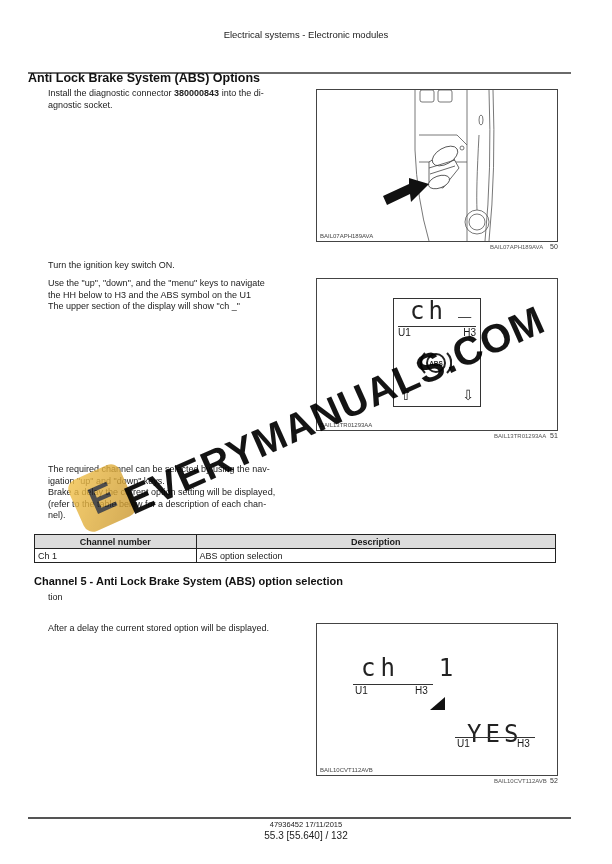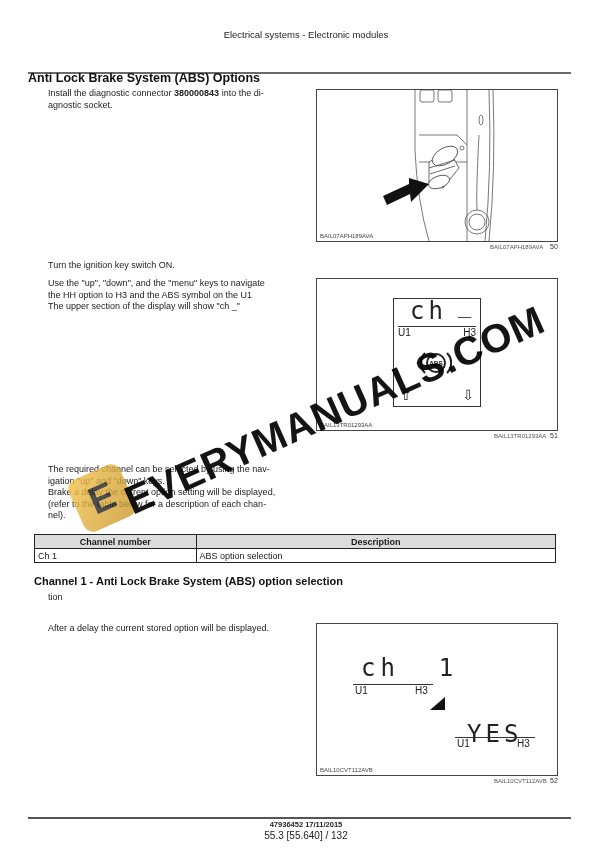--- a/index.html
+++ b/index.html
@@ -15,21 +15,21 @@
   .fig-id { font-size: 6px; color: #444; }
   .fig-caption { font-size: 6px; color: #555; }
   .fig-num { font-size: 7px; color: #333; }
   table.ch { border-collapse: collapse; position: absolute; left: 34px; top: 534px; width: 522px;
              font-size: 9px; }
   table.ch th { background: #dcdcdc; font-weight: bold; border: 1px solid #222; padding: 1px 2px;
                 height: 11px; text-align: center; }
   table.ch td { border: 1px solid #222; padding: 1px 3px; height: 11px; }
   .h2 { left: 34px; top: 575px; font-size: 11px; font-weight: bold; color: #111; }
   .rule-bottom { left: 28px; top: 817px; width: 543px; height: 1.5px; background: #555; }
-  .footer1 { left: 0; width: 612px; top: 820px; text-align: center; font-size: 7.5px; color: #222; font-weight: bold; }
+  .footer1 { left: 0; width: 612px; top: 820px; text-align: center; font-size: 7.5px; color: #222; }
   .footer2 { left: 0; width: 612px; top: 830px; text-align: center; font-size: 10px; color: #222; }
   .watermark { left: 60px; top: 420px; font-size: 40px; font-weight: bold; color: rgba(0,0,0,0.92);
                transform: rotate(-24deg); transform-origin: left top; white-space: nowrap; letter-spacing: 1px; }
   .wm-logo { left: 74px; top: 470px; width: 56px; height: 56px; border-radius: 10px;
              background: linear-gradient(135deg, #f3c24a, #c9962c); opacity: 0.8;
              transform: rotate(-24deg); display:flex; align-items:center; justify-content:center;
              font-weight: bold; font-size: 38px; color: #222; }
   .lcd { font-family: "DejaVu Sans Mono", monospace; color: #222; }
 </style>
 </head>
@@ -73,21 +73,21 @@
   </svg>
   <div class="abs fig-id" style="left:3px; bottom:2px;">BAIL07APH189AVA</div>
 </div>
 <div class="abs fig-caption" style="left:490px; top:244px;">BAIL07APH189AVA</div>
 <div class="abs fig-num" style="left:550px; top:243px;">50</div>
 
 <div class="abs p" style="left:48px; top:260px;">Turn the ignition key switch ON.</div>
 
 <div class="abs p" style="left:48px; top:278px; width:260px;">
   <div>Use the "up", "down", and the "menu" keys to navigate</div>
-  <div>the HH option to H3 and the ABS symbol on the U1</div>
+  <div>the HH below to H3 and the ABS symbol on the U1</div>
   <div>The upper section of the display will show "ch _"</div>
 </div>
 
 <div class="abs figure" style="left:316px; top:278px; width:240px; height:151px;">
   <div class="abs" style="left:76px; top:19px; width:86px; height:107px; border:1.5px solid #333;">
     <div class="abs lcd" style="left:16px; top:-2px; font-size:24px; letter-spacing:4px;">ch</div>
     <div class="abs lcd" style="left:64px; top:-6px; font-size:22px;">_</div>
     <div class="abs" style="left:4px; top:27px; width:78px; height:1.3px; background:#333;"></div>
     <div class="abs" style="left:4px; top:28px; font-size:10px;">U1</div>
     <div class="abs" style="right:4px; top:28px; font-size:10px;">H3</div>
@@ -123,21 +123,21 @@
     </tr>
   </thead>
   <tbody>
     <tr>
       <td>Ch 1</td>
       <td>ABS option selection</td>
     </tr>
   </tbody>
 </table>
 
-<div class="abs h2">Channel 1 - Anti Lock Brake System (ABS) option selection</div>
+<div class="abs h2">Channel 5 - Anti Lock Brake System (ABS) option selection</div>
 
 <div class="abs p" style="left:48px; top:592px; width:260px;">
   <div>tion</div>
 </div>
 <div class="abs p" style="left:48px; top:623px;">After a delay the current stored option will be displayed.</div>
 
 <div class="abs figure" style="left:316px; top:623px; width:240px; height:151px;">
   <div class="abs lcd" style="left:44px; top:30px; font-size:24px; letter-spacing:5px; white-space:pre;">ch  1</div>
   <div class="abs" style="left:36px; top:60px; width:80px; height:1.3px; background:#333;"></div>
   <div class="abs" style="left:38px; top:61px; font-size:10px;">U1</div>

